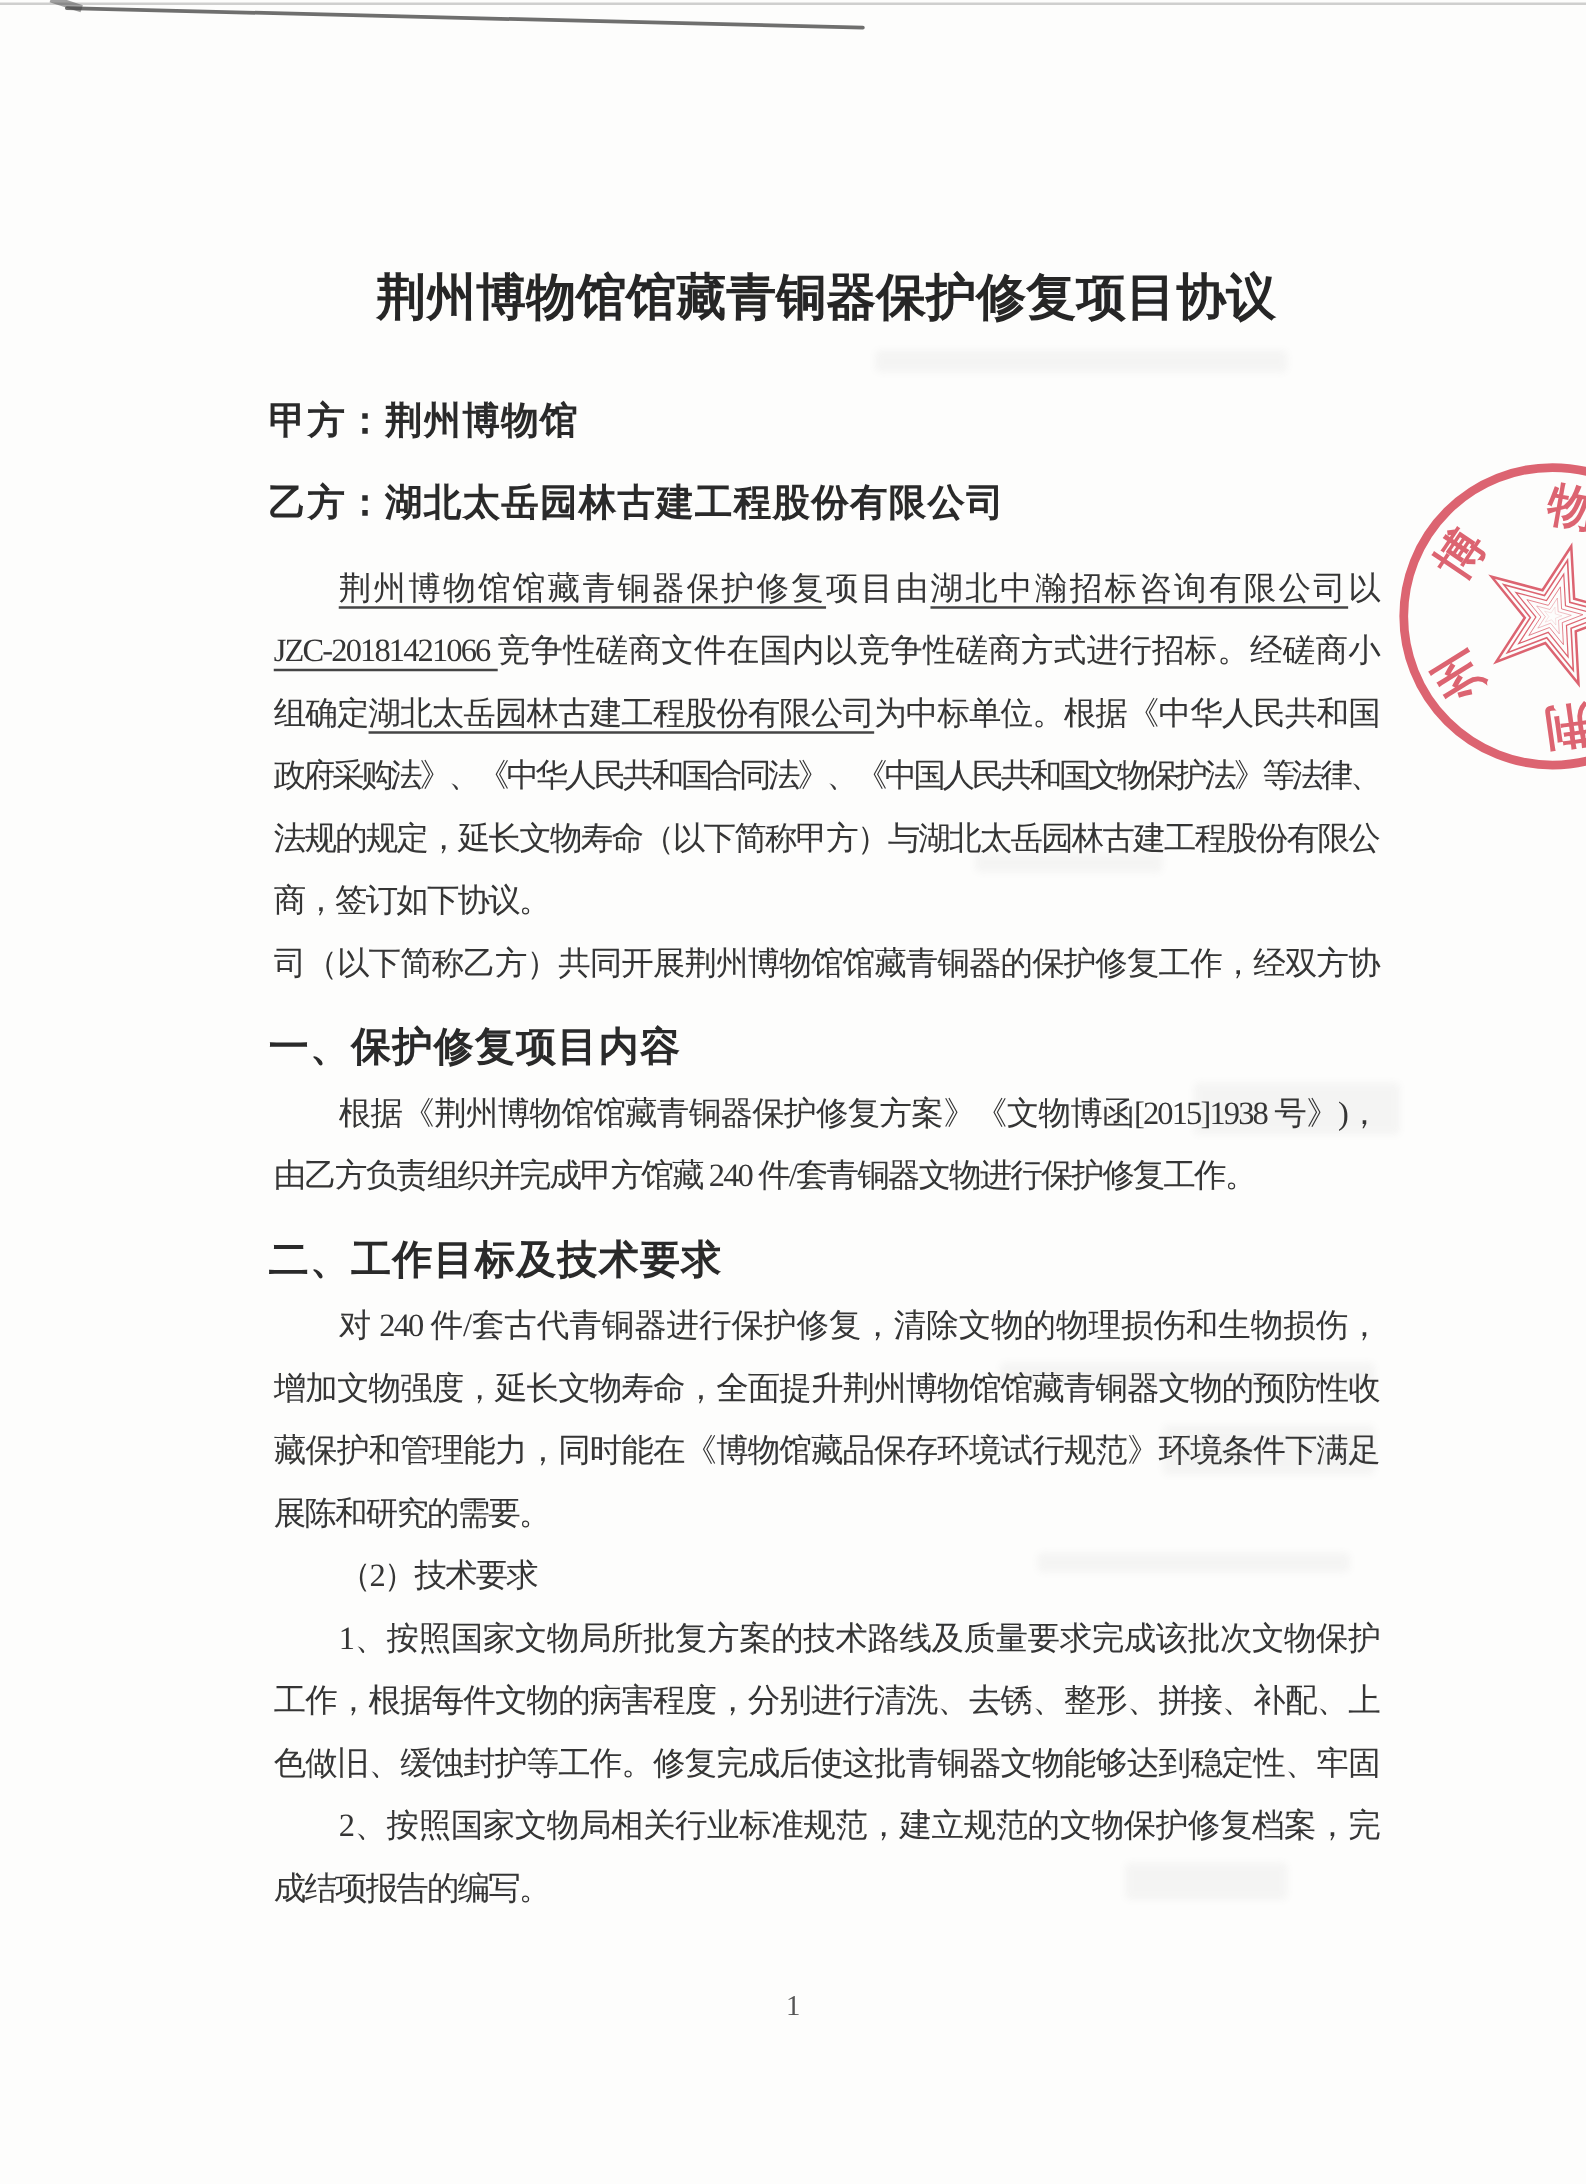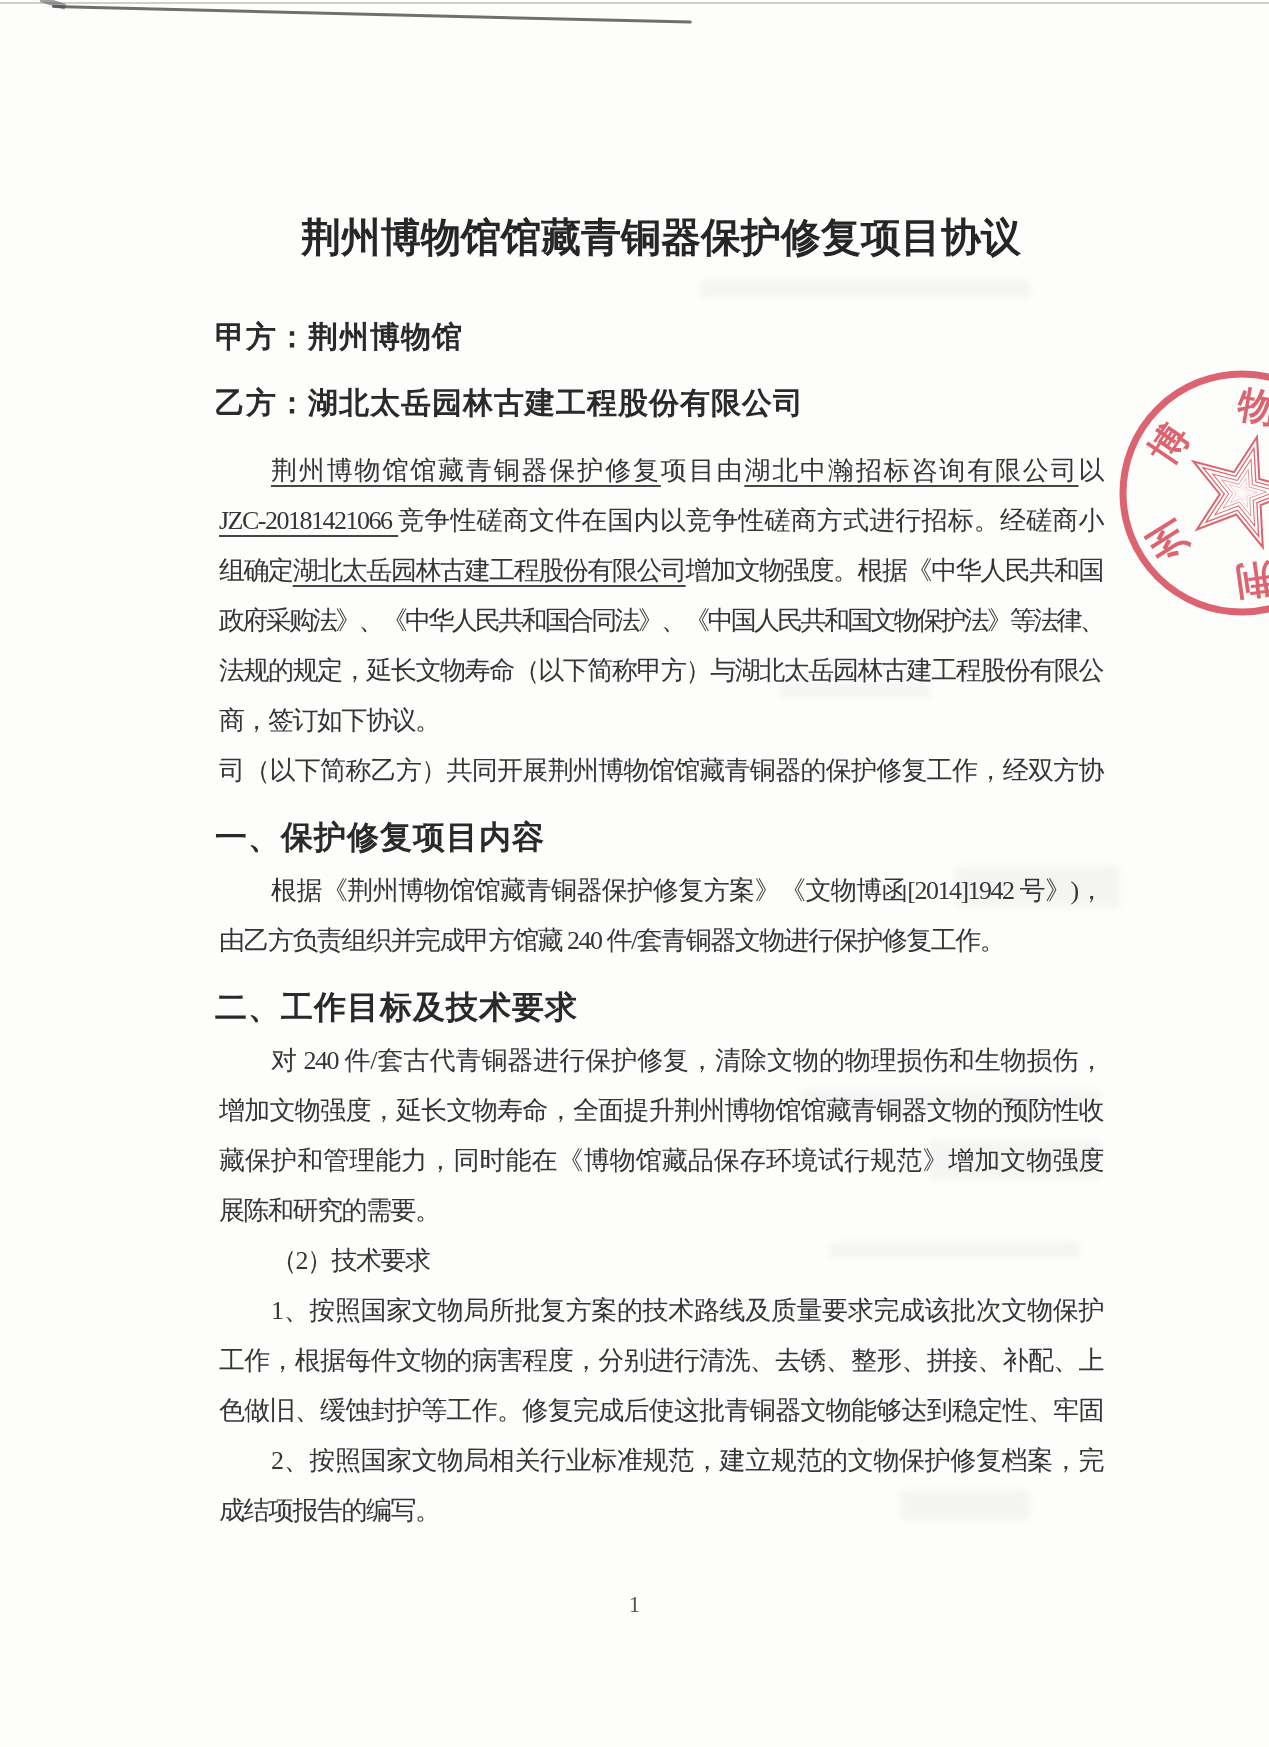--- a/index.html
+++ b/index.html
@@ -100,38 +100,38 @@
   <div class="content">
 
     <div class="doc-title">荆州博物馆馆藏青铜器保护修复项目协议</div>
 
     <div class="party-line">甲方：荆州博物馆</div>
     <div class="party-line">乙方：湖北太岳园林古建工程股份有限公司</div>
 
     <div class="para first">
         <div class="line ind"><span class="u">荆州博物馆馆藏青铜器保护修复</span><span>项目由</span><span class="u">湖北中瀚招标咨询有限公司</span><span>以</span></div>
         <div class="line"><span class="u">JZC-20181421066 </span><span>竞争性磋商文件在国内以竞争性磋商方式进行招标。经磋商小</span></div>
-        <div class="line"><span>组确定</span><span class="u">湖北太岳园林古建工程股份有限公司</span><span>增加文物强度。根据《中华人民共和国</span></div>
+        <div class="line"><span>组确定</span><span class="u">湖北太岳园林古建工程股份有限公司</span><span>为中标单位。根据《中华人民共和国</span></div>
         <div class="line tighter"><span>政府采购法》、《中华人民共和国合同法》、《中国人民共和国文物保护法》等法律、</span></div>
         <div class="line"><span>法规的规定，延长文物寿命（以下简称甲方）与湖北太岳园林古建工程股份有限公</span></div>
         <div class="line short"><span>商，签订如下协议。</span></div>
         <div class="line"><span>司（以下简称乙方）共同开展荆州博物馆馆藏青铜器的保护修复工作，经双方协</span></div>
       </div>
 
     <div class="sec-heading">一、保护修复项目内容</div>
     <div class="para">
-        <div class="line ind"><span>根据《荆州博物馆馆藏青铜器保护修复方案》《文物博函[2014]1942 号》)，</span></div>
+        <div class="line ind"><span>根据《荆州博物馆馆藏青铜器保护修复方案》《文物博函[2015]1938 号》)，</span></div>
         <div class="line short"><span>由乙方负责组织并完成甲方馆藏 240 件/套青铜器文物进行保护修复工作。</span></div>
       </div>
 
     <div class="sec-heading">二、工作目标及技术要求</div>
     <div class="para">
         <div class="line ind"><span>对 240 件/套古代青铜器进行保护修复，清除文物的物理损伤和生物损伤，</span></div>
         <div class="line"><span>增加文物强度，延长文物寿命，全面提升荆州博物馆馆藏青铜器文物的预防性收</span></div>
-        <div class="line"><span>藏保护和管理能力，同时能在《博物馆藏品保存环境试行规范》增加文物强度</span></div>
+        <div class="line"><span>藏保护和管理能力，同时能在《博物馆藏品保存环境试行规范》环境条件下满足</span></div>
         <div class="line short"><span>展陈和研究的需要。</span></div>
         <div class="line ind short"><span>（2）技术要求</span></div>
         <div class="line ind"><span>1、按照国家文物局所批复方案的技术路线及质量要求完成该批次文物保护</span></div>
         <div class="line"><span>工作，根据每件文物的病害程度，分别进行清洗、去锈、整形、拼接、补配、上</span></div>
         <div class="line"><span>色做旧、缓蚀封护等工作。修复完成后使这批青铜器文物能够达到稳定性、牢固</span></div>
         <div class="line ind"><span>2、按照国家文物局相关行业标准规范，建立规范的文物保护修复档案，完</span></div>
         <div class="line short"><span>成结项报告的编写。</span></div>
       </div>
 
   </div>

